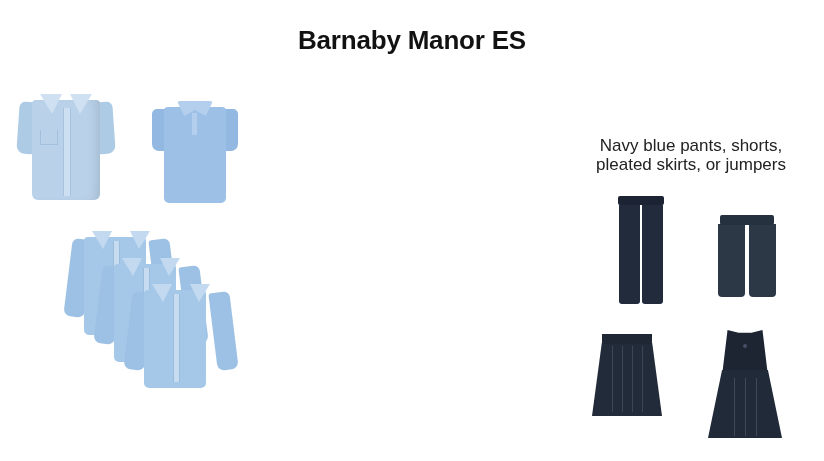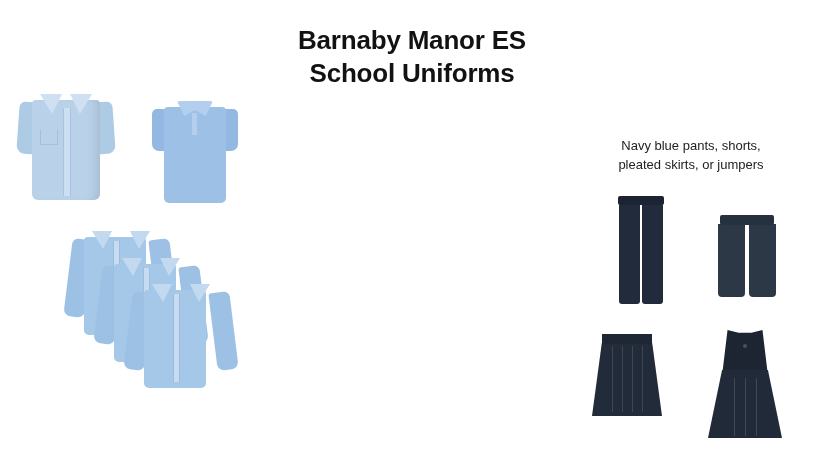--- a/index.html
+++ b/index.html
@@ -29,21 +29,21 @@
     text-align: center;
     font-size: 26px;
     line-height: 33px;
     font-weight: bold;
     letter-spacing: -0.2px;
     color: #121212;
   }
   .caption {
     position: absolute;
     text-align: center;
-    font-size: 13px;
+    font-size: 17px;
     line-height: 19px;
     color: #222222;
   }
 
   
   #col-left { position: absolute; left: 0; top: 0; width: 270px; height: 461px; }
   #caption-shirts { left: 18px; top: 396px; width: 238px; }
 
   
   .garment { position: absolute; }
@@ -161,21 +161,20 @@
   
   #col-right { position: absolute; left: 575px; top: 0; width: 249px; height: 461px; }
 </style>
 </head>
 <body>
 
 <div class="page">
 
   <div class="title">
     <div>Barnaby Manor ES</div>
-    <div>School Uniforms</div>
   </div>
 
   <div id="col-left">
 
     <div class="garment oxford" style="left:18px; top:90px;">
       <div class="sleeve-l"></div>
       <div class="sleeve-r"></div>
       <div class="body"></div>
       <div class="collar-l"></div>
       <div class="collar-r"></div>

